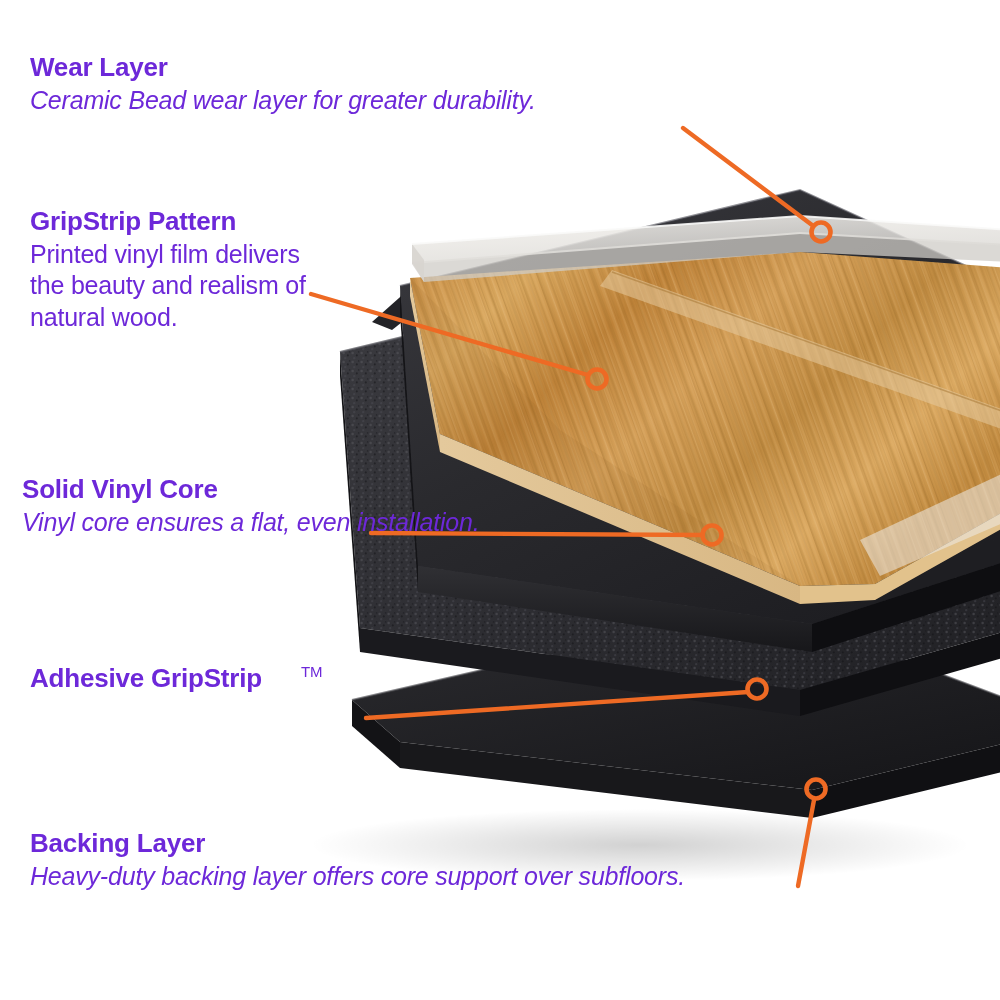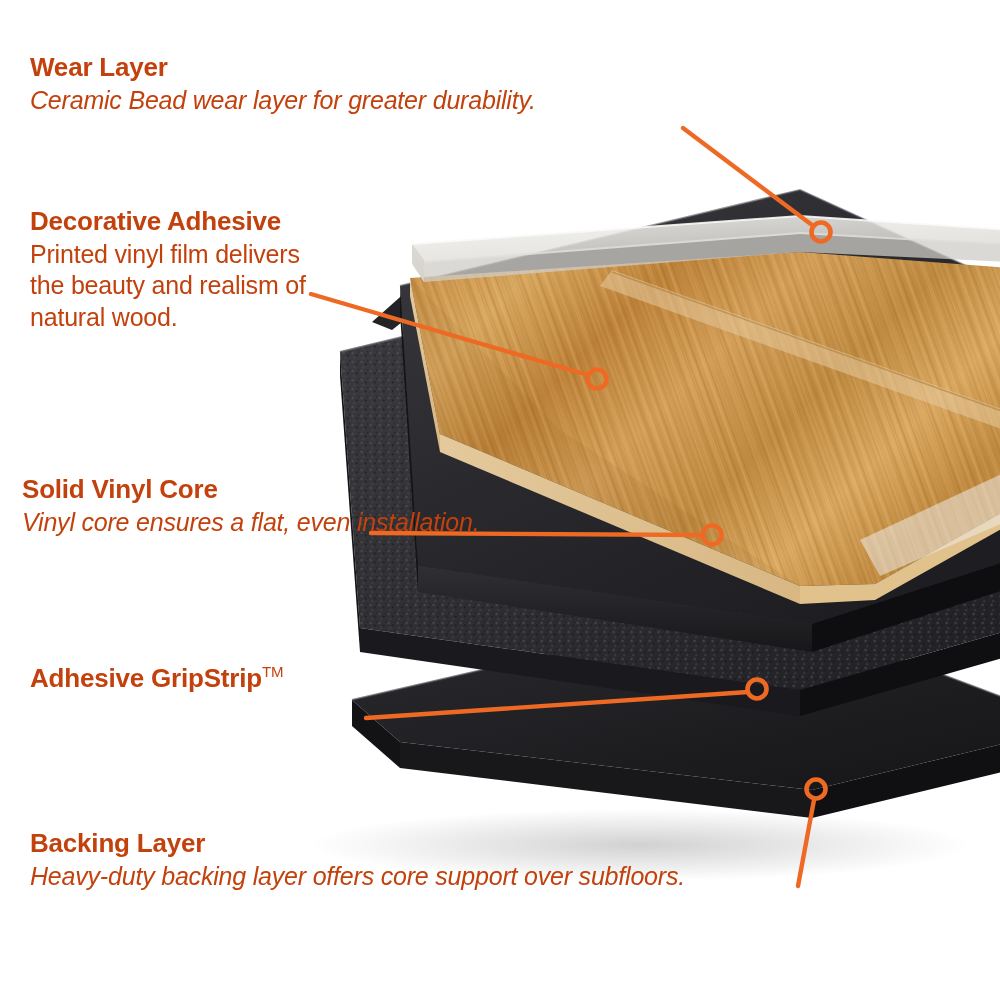--- a/index.html
+++ b/index.html
@@ -7,41 +7,42 @@
     padding: 0;
     background: #ffffff;
   }
   #stage {
     position: relative;
     width: 1000px;
     height: 1000px;
     background: #ffffff;
     overflow: hidden;
     font-family: "Liberation Sans", sans-serif;
-    color: #c2410c;
+    color: #6d28d9;
   }
 
   
   .callout {
     position: absolute;
     z-index: 40;
   }
   .callout .c-title {
     font-weight: bold;
     font-size: 26px;
     line-height: 1.18;
     letter-spacing: -0.2px;
     margin: 0 0 2px 0;
     white-space: nowrap;
   }
   .callout .c-title .tm {
     font-weight: normal;
     font-size: 15px;
     vertical-align: super;
     letter-spacing: 0;
+    margin-left: 39px;
   }
   .callout .c-body {
     font-size: 25px;
     line-height: 1.27;
     margin: 0;
     letter-spacing: -0.2px;
   }
   .callout .c-body.nowrap { white-space: nowrap; font-style: italic; }
 
   #co-wear       { left: 30px;  top: 52px;  }
@@ -229,21 +230,21 @@
       <circle cx="816" cy="789" r="9.5"></circle>
     </g>
   </svg>
 
   <div class="callout" id="co-wear">
     <div class="c-title">Wear Layer</div>
     <div class="c-body nowrap">Ceramic Bead wear layer for greater durability.</div>
   </div>
 
   <div class="callout" id="co-decor">
-    <div class="c-title">Decorative Adhesive</div>
+    <div class="c-title">GripStrip Pattern</div>
     <div class="c-body">Printed vinyl film delivers the beauty and realism of natural wood.</div>
   </div>
 
   <div class="callout" id="co-core">
     <div class="c-title">Solid Vinyl Core</div>
     <div class="c-body nowrap">Vinyl core ensures a flat, even installation.</div>
   </div>
 
   <div class="callout" id="co-grip">
     <div class="c-title"><span>Adhesive GripStrip</span><span class="tm">TM</span></div>

